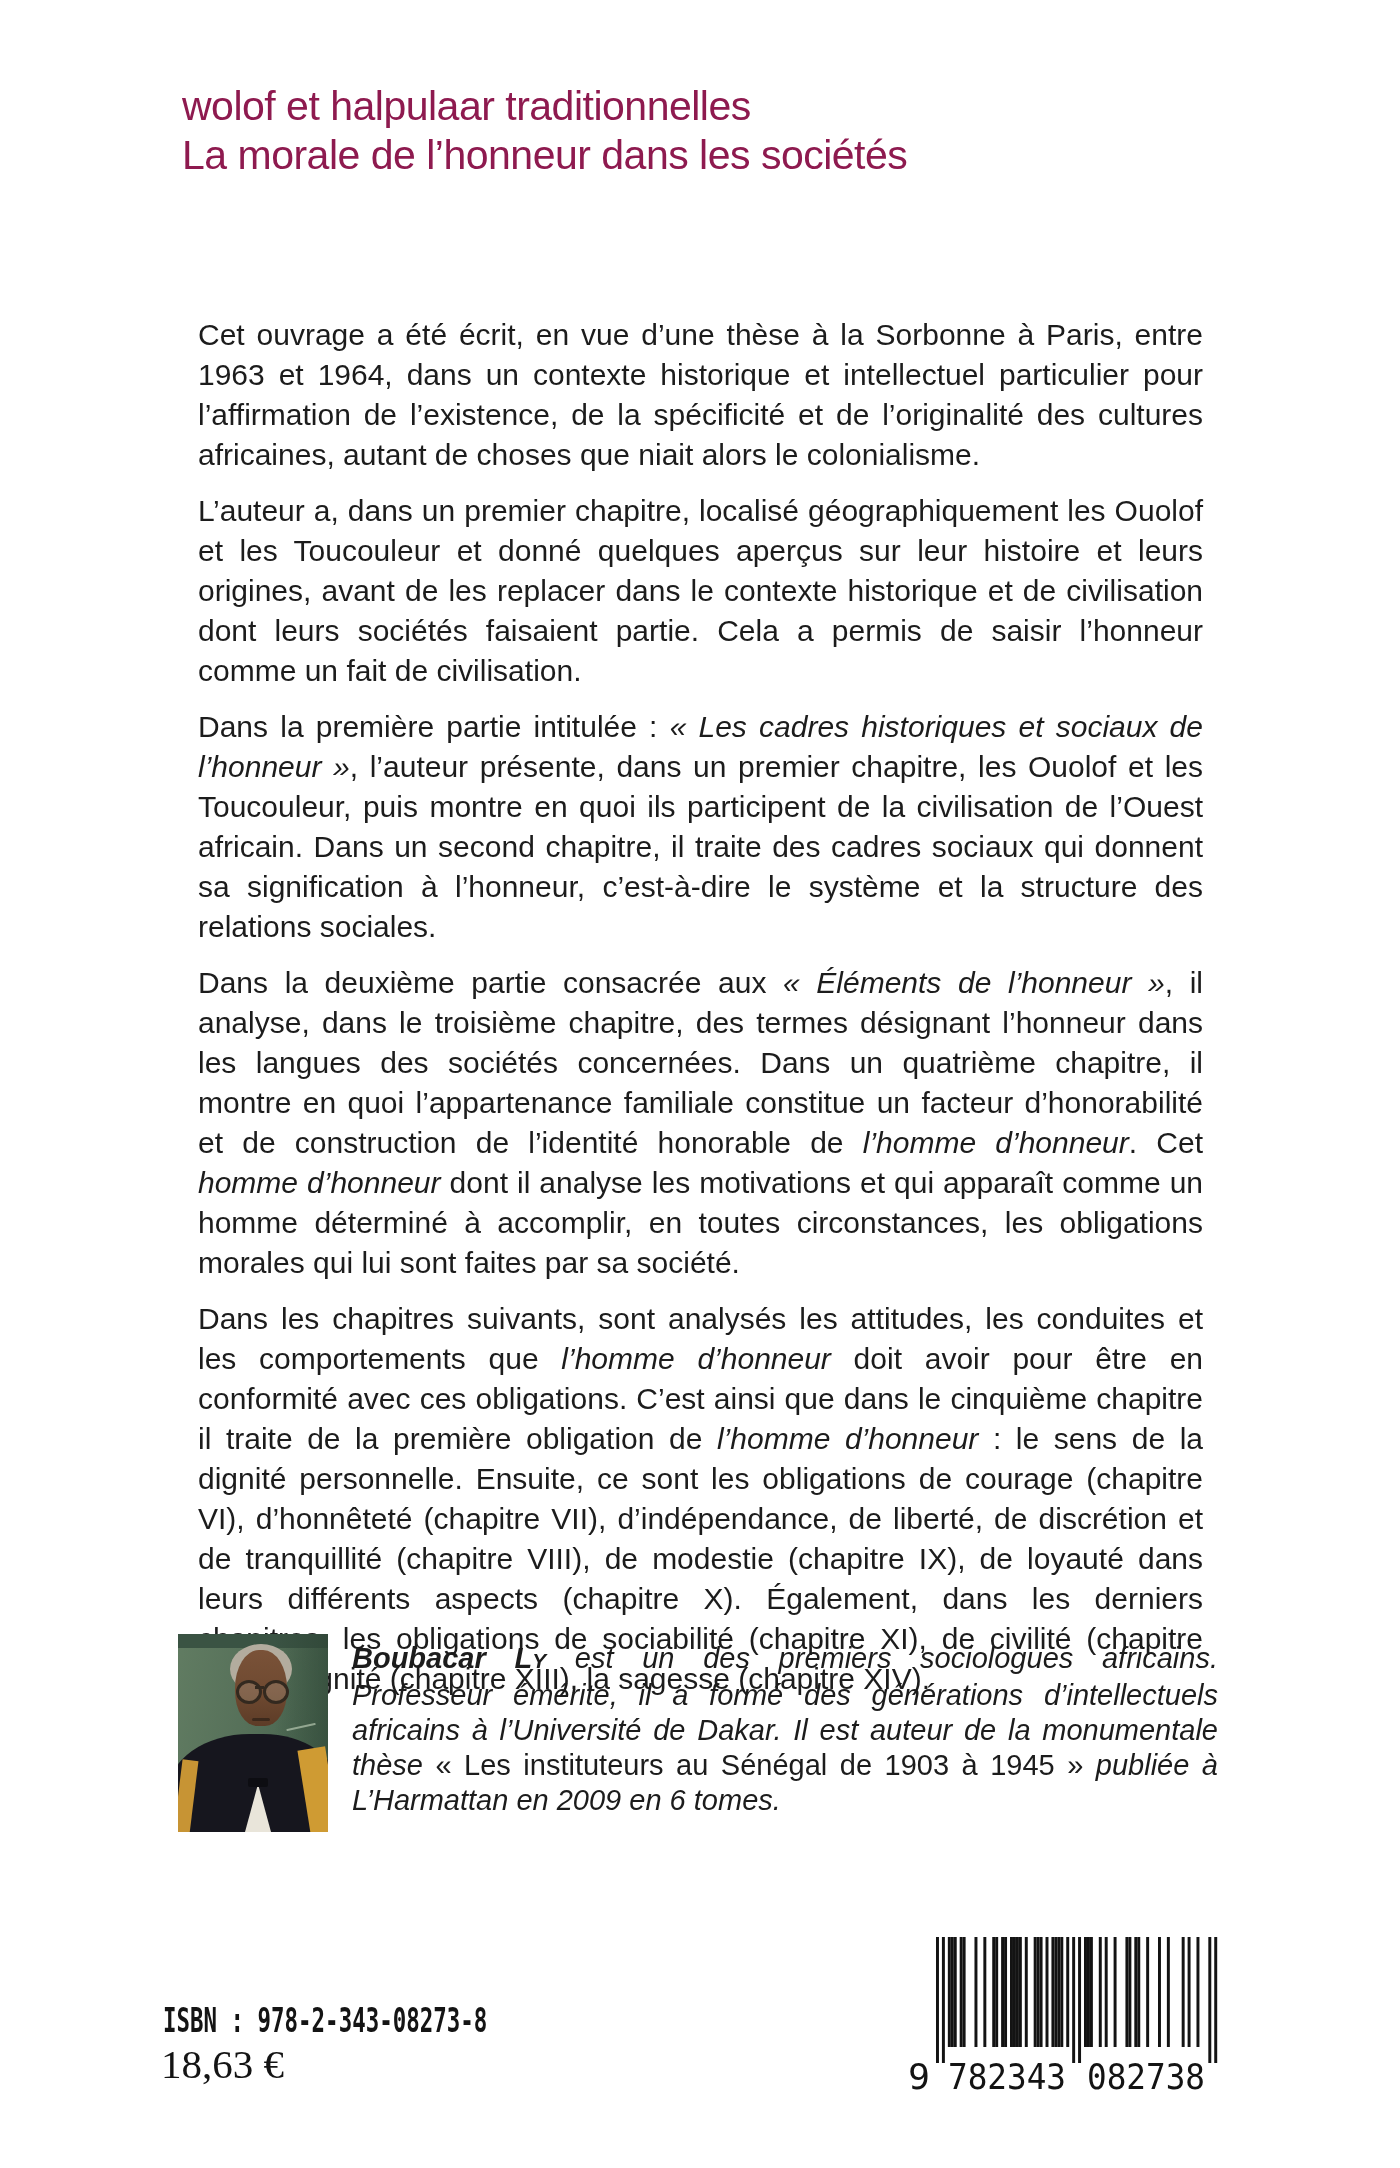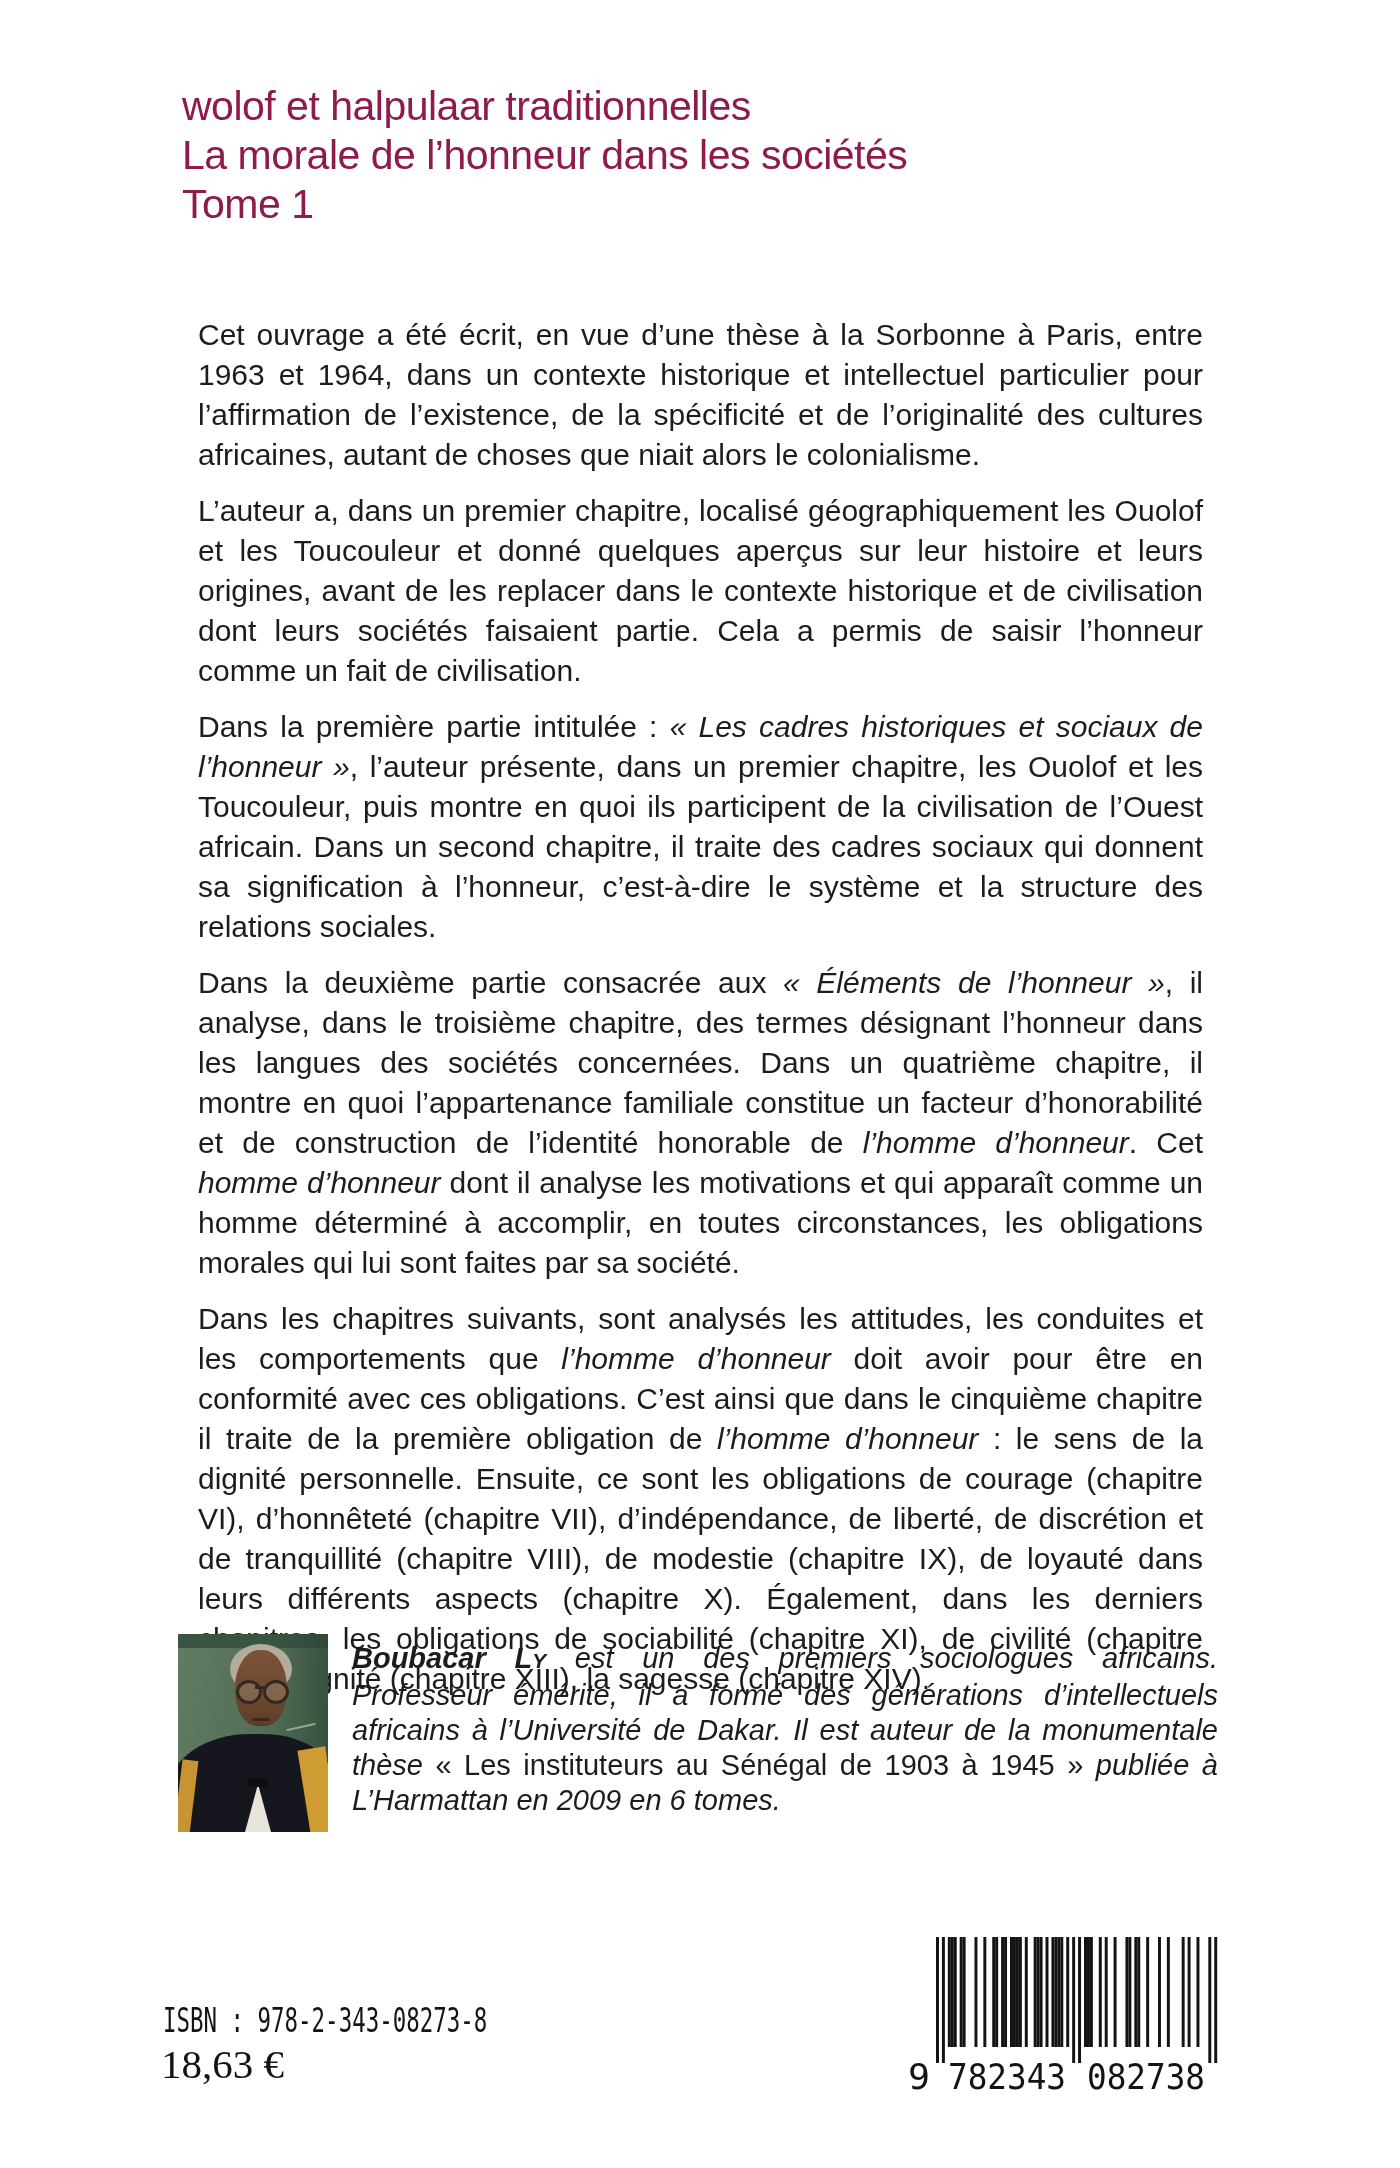--- a/index.html
+++ b/index.html
@@ -54,40 +54,39 @@
          clip-path:polygon(50% 0,100% 100%,0 100%);}
   .bowtie{left:70px;top:144px;width:20px;height:9px;background:#0d0d12;border-radius:2px;}
 
   
   .bio-text{
     position:absolute;left:352px;top:1641px;width:866px;
     font-size:29px;line-height:35px;text-align:justify;color:#1c1c1c;
   }
 
   
-  .isbn{position:absolute;left:163px;top:2001px;color:#141414;white-space:nowrap;}
+  .isbn{position:absolute;left:163px;top:2001px;color:#141414;white-space:nowrap;font-weight:bold;}
   .isbn span{
     display:inline-block;font-family:"DejaVu Sans Mono",monospace;
     font-size:33px;transform:scaleX(.68);transform-origin:0 50%;
   }
   .price{
     position:absolute;left:161px;top:2040px;
     font-family:"Liberation Serif",serif;font-size:41px;color:#141414;
   }
   .barcode{position:absolute;left:900px;top:1937px;width:318px;height:158px;}
 </style>
 </head>
 <body style="--accent: #8e1a4f;">
 
 <div class="page">
 
   <div class="title">
     <div>wolof et halpulaar traditionnelles</div>
     <div>La morale de l’honneur dans les sociétés</div>
-    <div>Tome 1</div>
   </div>
 
   <div class="body-text" id="synopsis">
       <p><span class="">Cet ouvrage a été écrit, en vue d’une thèse à la Sorbonne à Paris, entre 1963 et 1964, dans un contexte historique et intellectuel particulier pour l’affirmation de l’existence, de la spécificité et de l’originalité des cultures africaines, autant de choses que niait alors le colonialisme.</span></p>
       <p><span class="">L’auteur a, dans un premier chapitre, localisé géographiquement les Ouolof et les Toucouleur et donné quelques aperçus sur leur histoire et leurs origines, avant de les replacer dans le contexte historique et de civilisation dont leurs sociétés faisaient partie. Cela a permis de saisir l’honneur comme un fait de civilisation.</span></p>
       <p><span class="">Dans la première partie intitulée : </span><span class="seg-i ">« Les cadres historiques et sociaux de l’honneur »</span><span class="">, l’auteur présente, dans un premier chapitre, les Ouolof et les Toucouleur, puis montre en quoi ils participent de la civilisation de l’Ouest africain. Dans un second chapitre, il traite des cadres sociaux qui donnent sa signification à l’honneur, c’est-à-dire le système et la structure des relations sociales.</span></p>
       <p><span class="">Dans la deuxième partie consacrée aux </span><span class="seg-i ">« Éléments de l’honneur »</span><span class="">, il analyse, dans le troisième chapitre, des termes désignant l’honneur dans les langues des sociétés concernées. Dans un quatrième chapitre, il montre en quoi l’appartenance familiale constitue un facteur d’honorabilité et de construction de l’identité honorable de </span><span class="seg-i ">l’homme d’honneur</span><span class="">. Cet </span><span class="seg-i ">homme d’honneur</span><span class=""> dont il analyse les motivations et qui apparaît comme un homme déterminé à accomplir, en toutes circonstances, les obligations morales qui lui sont faites par sa société.</span></p>
       <p><span class="">Dans les chapitres suivants, sont analysés les attitudes, les conduites et les comportements que </span><span class="seg-i ">l’homme d’honneur</span><span class=""> doit avoir pour être en conformité avec ces obligations. C’est ainsi que dans le cinquième chapitre il traite de la première obligation de </span><span class="seg-i ">l’homme d’honneur</span><span class=""> : le sens de la dignité personnelle. Ensuite, ce sont les obligations de courage (chapitre VI), d’honnêteté (chapitre VII), d’indépendance, de liberté, de discrétion et de tranquillité (chapitre VIII), de modestie (chapitre IX), de loyauté dans leurs différents aspects (chapitre X). Également, dans les derniers chapitres, les obligations de sociabilité (chapitre XI), de civilité (chapitre XII), la dignité (chapitre XIII), la sagesse (chapitre XIV).</span></p>
     </div>
 

